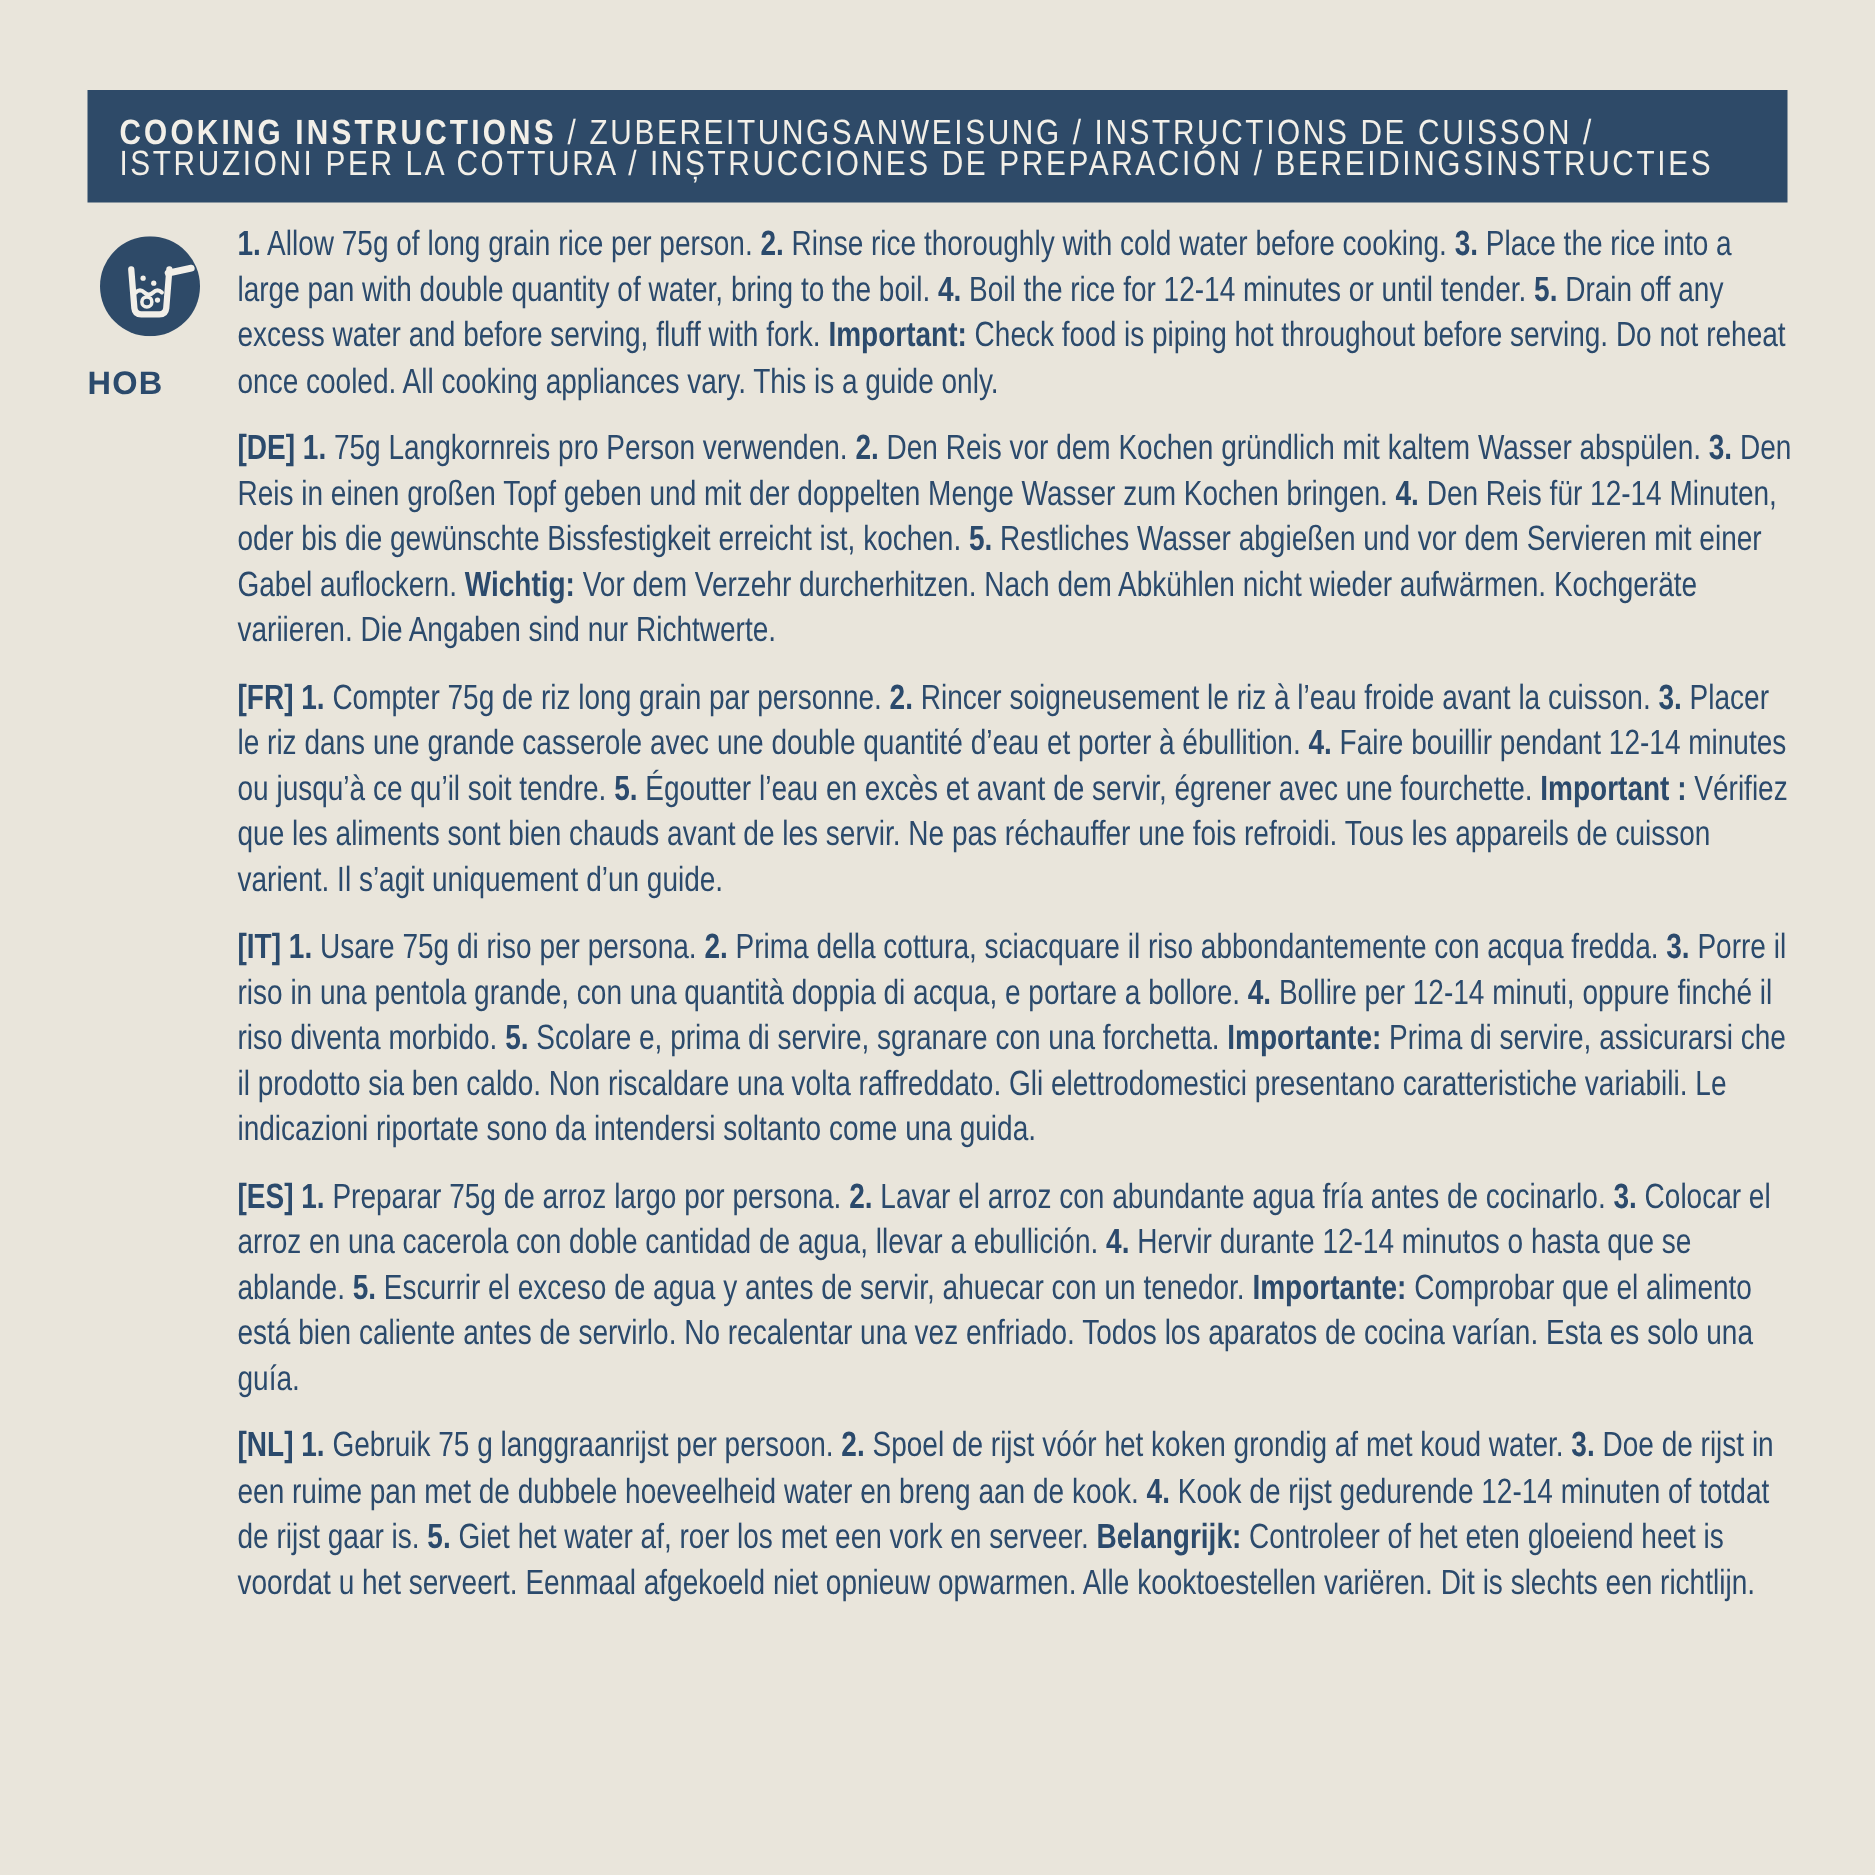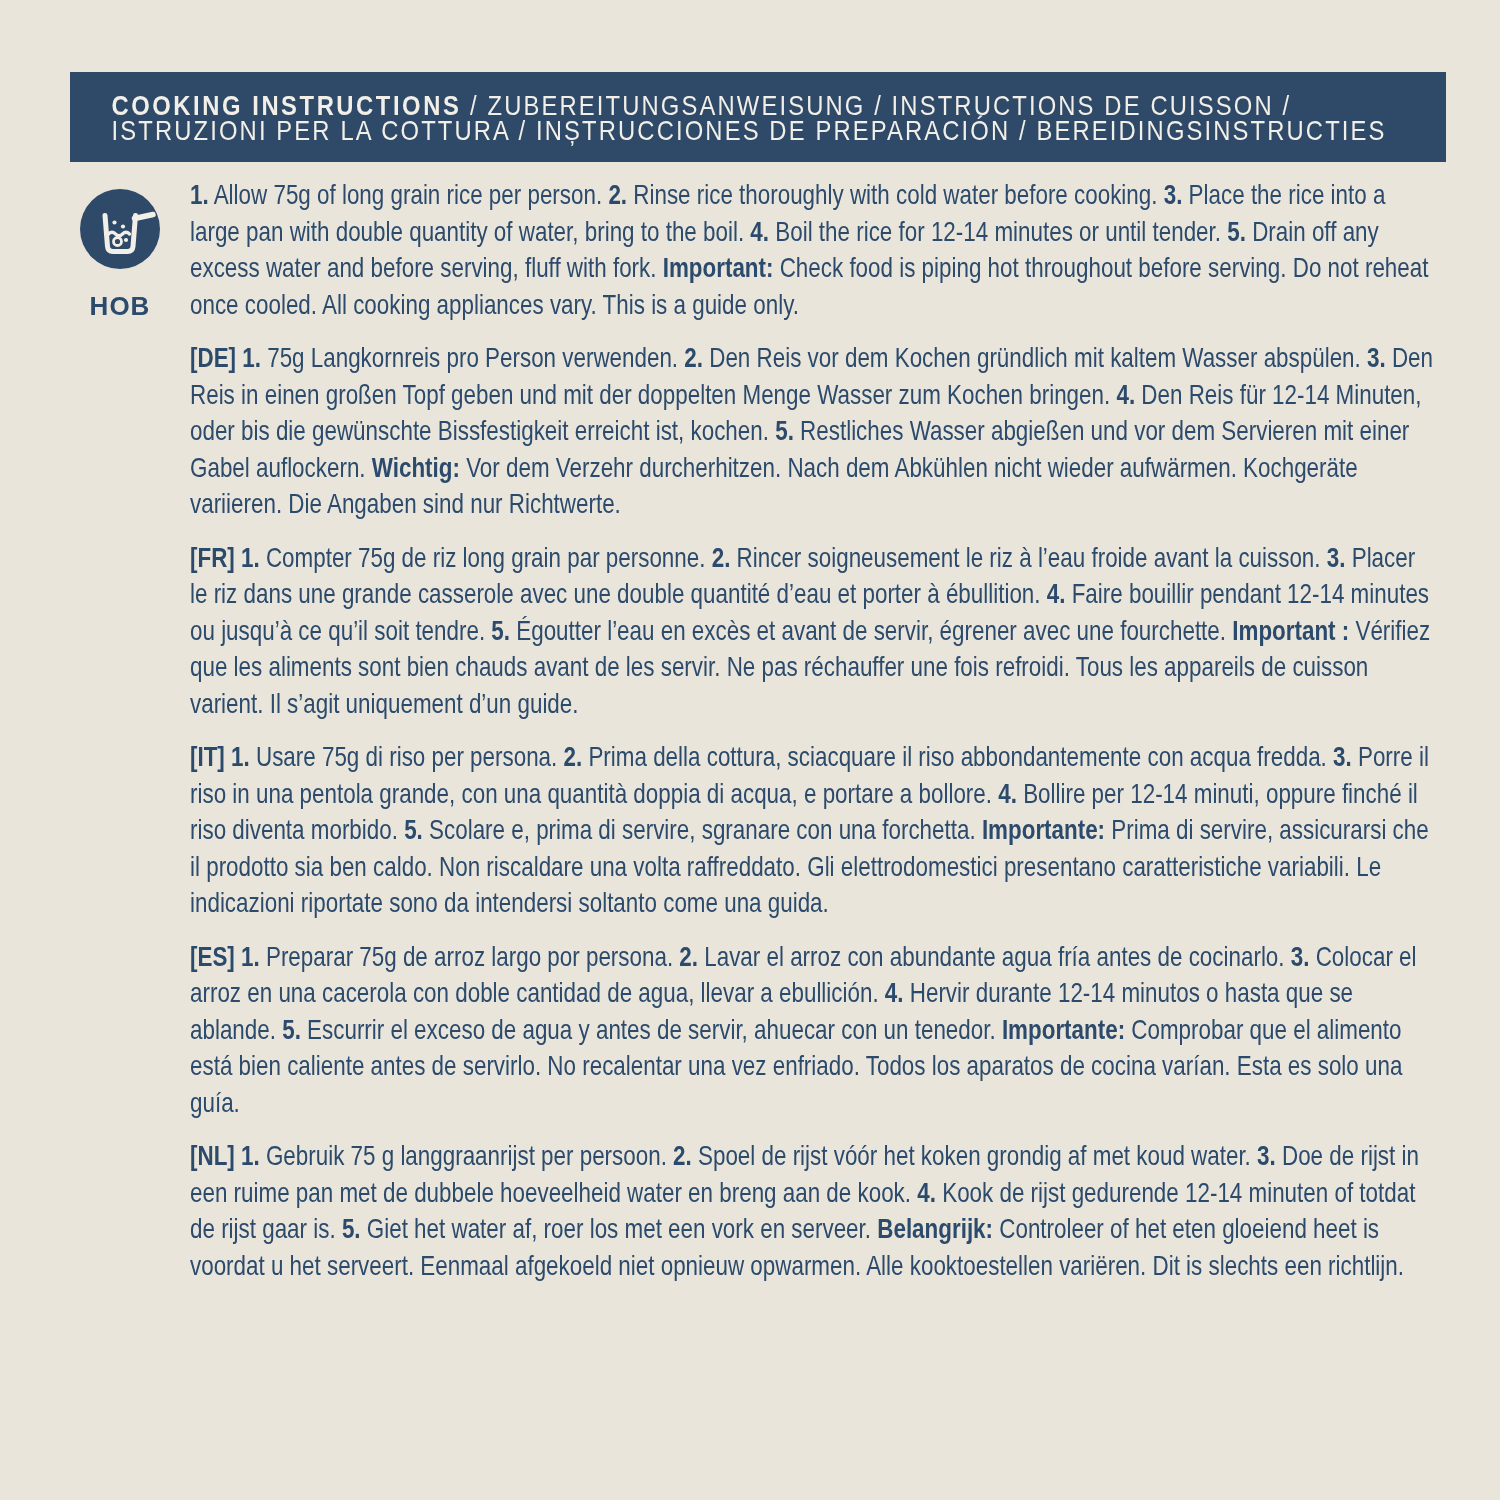--- a/index.html
+++ b/index.html
@@ -15,21 +15,20 @@
     font-family:"Liberation Sans", sans-serif;
     color:var(--text);
     position:relative;
     overflow:hidden;
   }
   .bar{
     position:absolute;left:70px;top:72px;
     width:1360px;height:90px;
     background:var(--bar);
     color:var(--bar_text);
-    padding-left:16px;
   }
   .bar-inner{
     padding:21px 0 0 30px;
     width:1530px;
     transform:scaleX(0.85);
     transform-origin:0 0;
   }
   .bar-line{
     font-size:28px;
     line-height:25px;
@@ -38,21 +37,21 @@
     font-weight:normal;
   }
   .bar-line b{font-weight:bold;letter-spacing:3px;}
   .method-icon{
     position:absolute;left:80px;top:189px;
     width:80px;height:80px;
   }
   .method-label{
     position:absolute;left:70px;top:291px;
     width:100px;
-    text-align:center;
+    text-align:left;
     font-size:26px;font-weight:bold;
     letter-spacing:1px;
     color:var(--text);
   }
   .text-col{
     position:absolute;left:190px;top:177px;
     width:1559px;
     transform:scaleX(0.8);
     transform-origin:0 0;
     font-size:28px;

